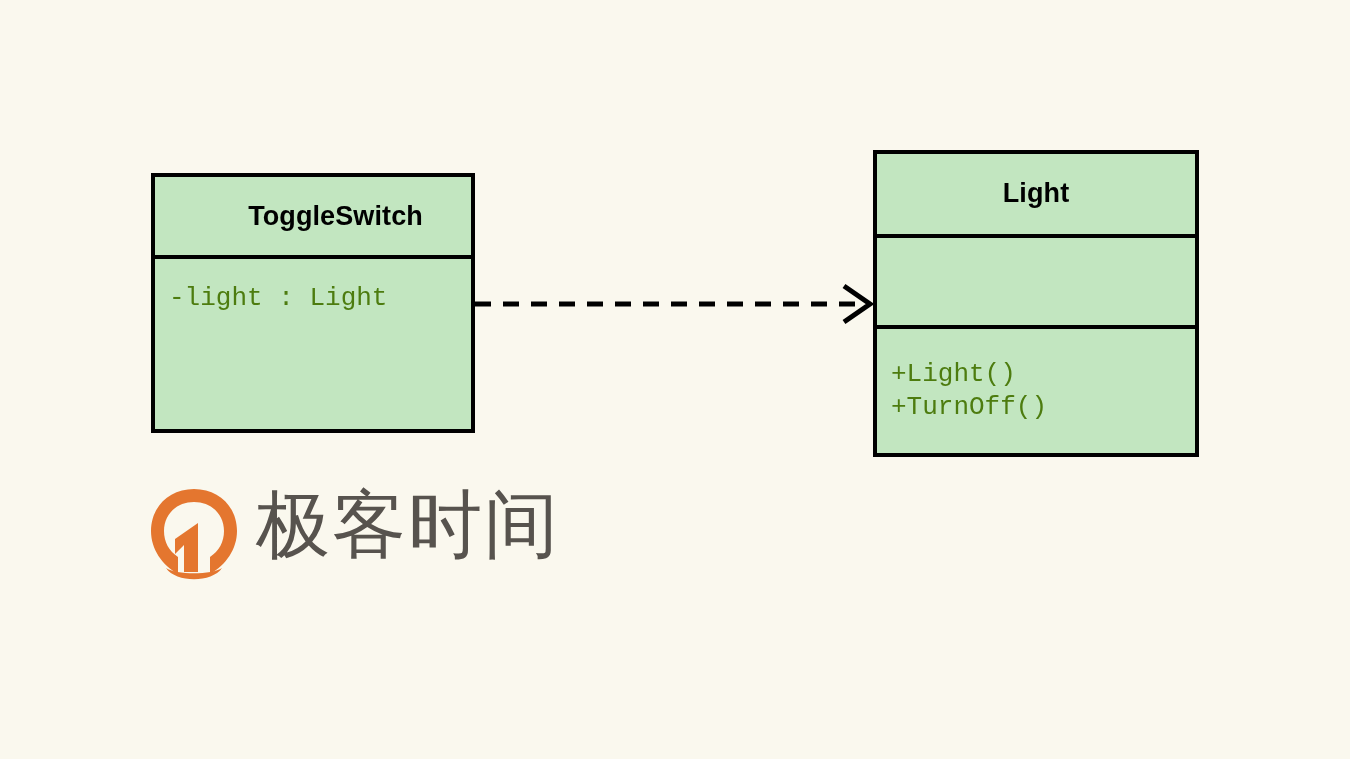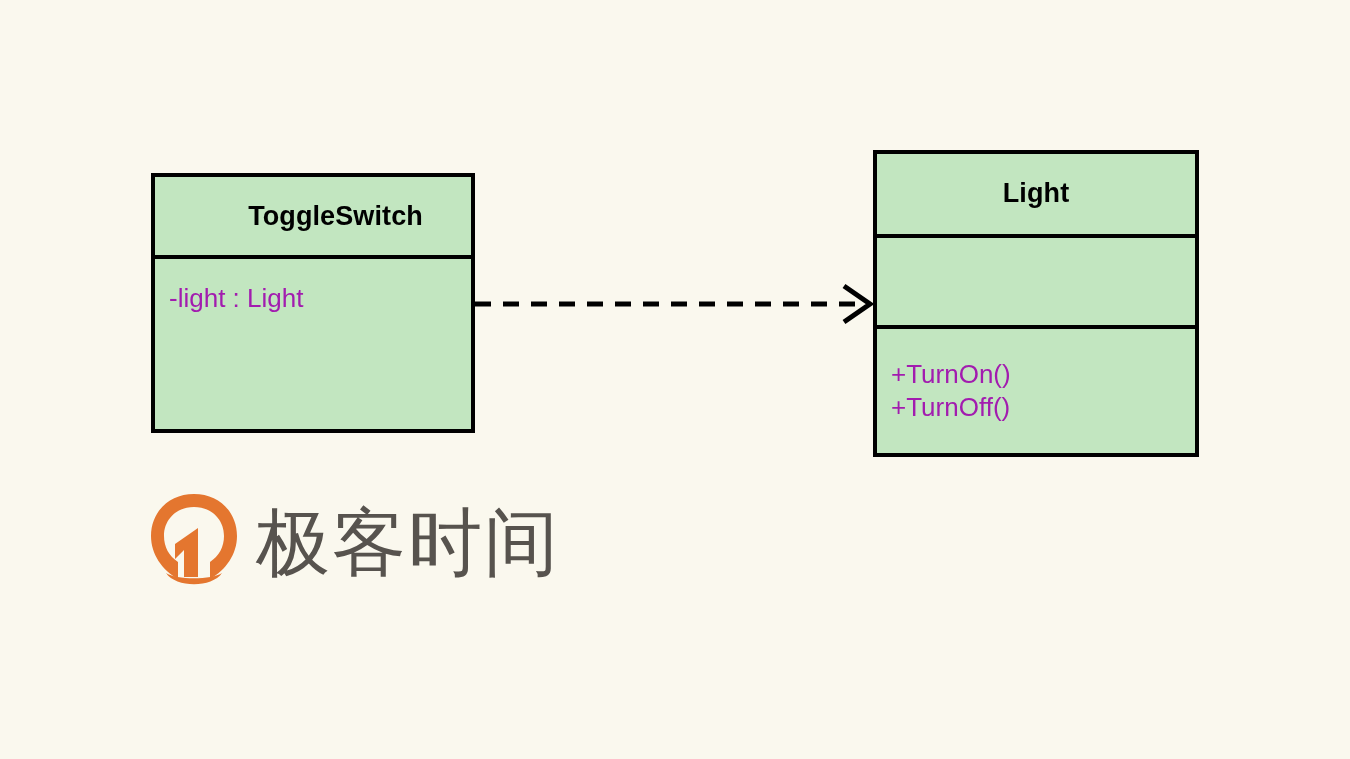--- a/index.html
+++ b/index.html
@@ -40,25 +40,26 @@
   }
   .uml-name {
     font-weight: bold;
     font-size: 27px;
     color: #000000;
     text-align: center;
     letter-spacing: 0.1px;
   }
   .uml-member {
     font-size: 26px;
-    color: #a21caf;
+    color: #4d7c0f;
     text-align: left;
     padding-left: 14px;
     line-height: 1.28;
     white-space: pre;
+    font-family: Liberation Mono, monospace;
   }
 
   
   #class-toggleswitch {
     left: 151px;
     top: 173px;
     width: 324px;
     height: 260px;
   }
   #class-toggleswitch .c-name   { height: 78px; margin-left: 45px; }
@@ -87,21 +88,21 @@
   }
 
   
   #brand-logo {
     position: absolute;
     left: 148px;
     top: 487px;
     width: 440px;
     height: 110px;
     display: flex;
-    align-items: center;
+    align-items: flex-start;
   }
   #brand-mark {
     width: 92px;
     height: 100px;
     flex: 0 0 auto;
   }
   #brand-wordmark {
     margin-left: 16px;
     font-size: 74px;
     line-height: 1;
@@ -127,21 +128,21 @@
   </div>
 
   <div class="uml-class" id="class-light">
     <div class="uml-compartment c-name">
       <div class="uml-name">Light</div>
     </div>
     <div class="uml-compartment c-attrs divider-top">
       <div class="uml-member"></div>
     </div>
     <div class="uml-compartment c-ops divider-top">
-      <div class="uml-member">+TurnOn()
+      <div class="uml-member">+Light()
 +TurnOff()</div>
     </div>
   </div>
 
   <svg id="dependency-connector" viewBox="0 0 410 52">
     <line x1="5" y1="26" x2="392" y2="26" stroke="#000000" stroke-width="5" stroke-dasharray="16 12"></line>
     <polyline points="374,8 400,26 374,44" fill="none" stroke="#000000" stroke-width="5" stroke-linejoin="miter" stroke-linecap="butt"></polyline>
   </svg>
 
   <div id="brand-logo">

